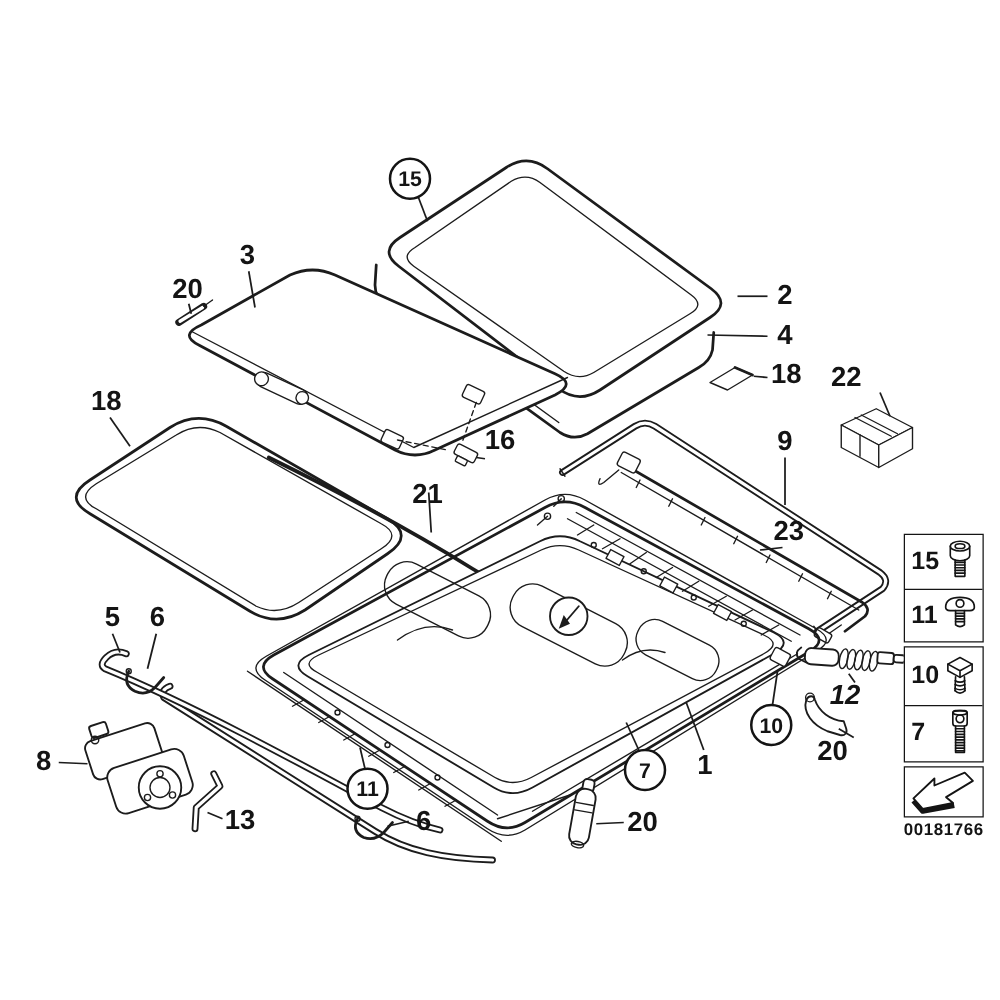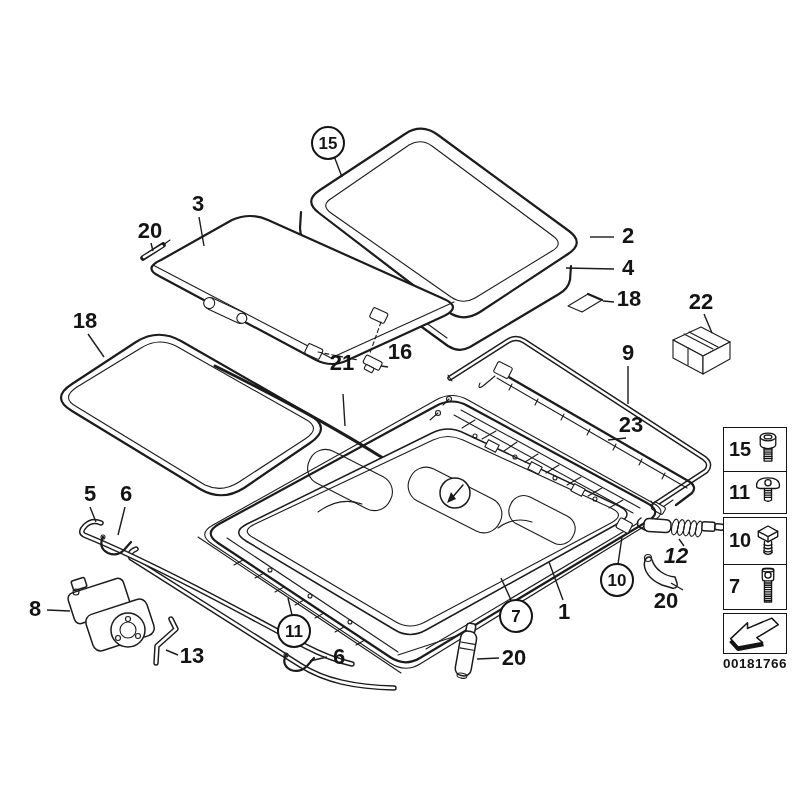--- a/index.html
+++ b/index.html
@@ -242,25 +242,25 @@
       <line x1="499" y1="658" x2="477" y2="659"></line>
     </svg>
 
   <div id="callout-layer">
       <div class="callout circled" style="left: 328px; top: 143px;">15</div>
       <div class="callout" style="left: 198px; top: 204px;">3</div>
       <div class="callout" style="left: 150px; top: 231px;">20</div>
       <div class="callout" style="left: 628px; top: 236px;">2</div>
       <div class="callout" style="left: 628px; top: 268px;">4</div>
       <div class="callout" style="left: 629px; top: 299px;">18</div>
-      <div class="callout" style="left: 701px; top: 302px;">22</div>
+      <div class="callout" style="left: 677px; top: 302px;">22</div>
       <div class="callout" style="left: 85px; top: 321px;">18</div>
       <div class="callout" style="left: 628px; top: 353px;">9</div>
       <div class="callout" style="left: 400px; top: 352px;">16</div>
-      <div class="callout" style="left: 342px; top: 363px;">21</div>
+      <div class="callout" style="left: 342px; top: 395px;">21</div>
       <div class="callout" style="left: 631px; top: 425px;">23</div>
       <div class="callout" style="left: 90px; top: 494px;">5</div>
       <div class="callout" style="left: 126px; top: 494px;">6</div>
       <div class="callout" style="left: 676px; top: 556px; font-style: italic;">12</div>
       <div class="callout circled" style="left: 617px; top: 580px;">10</div>
       <div class="callout" style="left: 666px; top: 601px;">20</div>
       <div class="callout circled" style="left: 516px; top: 616px;">7</div>
       <div class="callout" style="left: 564px; top: 612px;">1</div>
       <div class="callout" style="left: 35px; top: 609px;">8</div>
       <div class="callout circled" style="left: 294px; top: 631px;">11</div>

